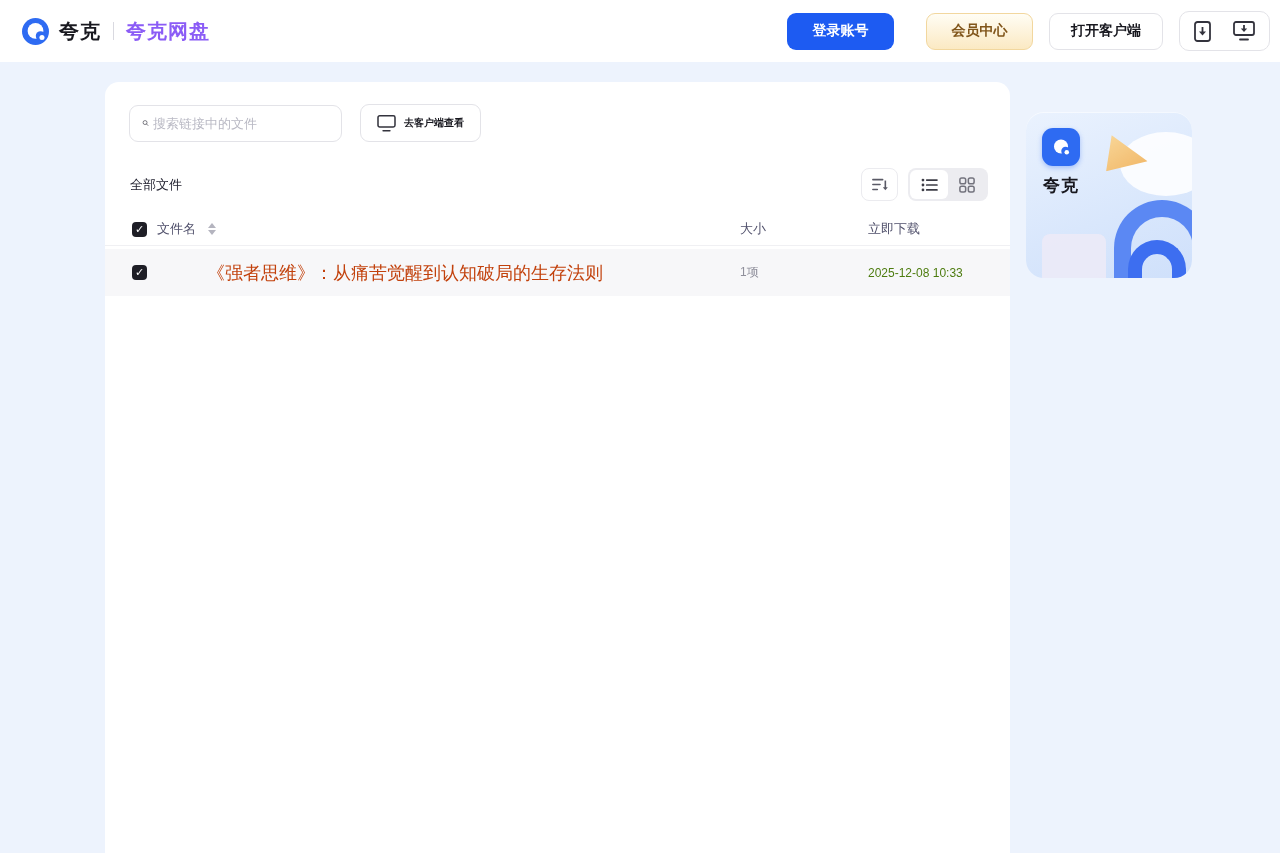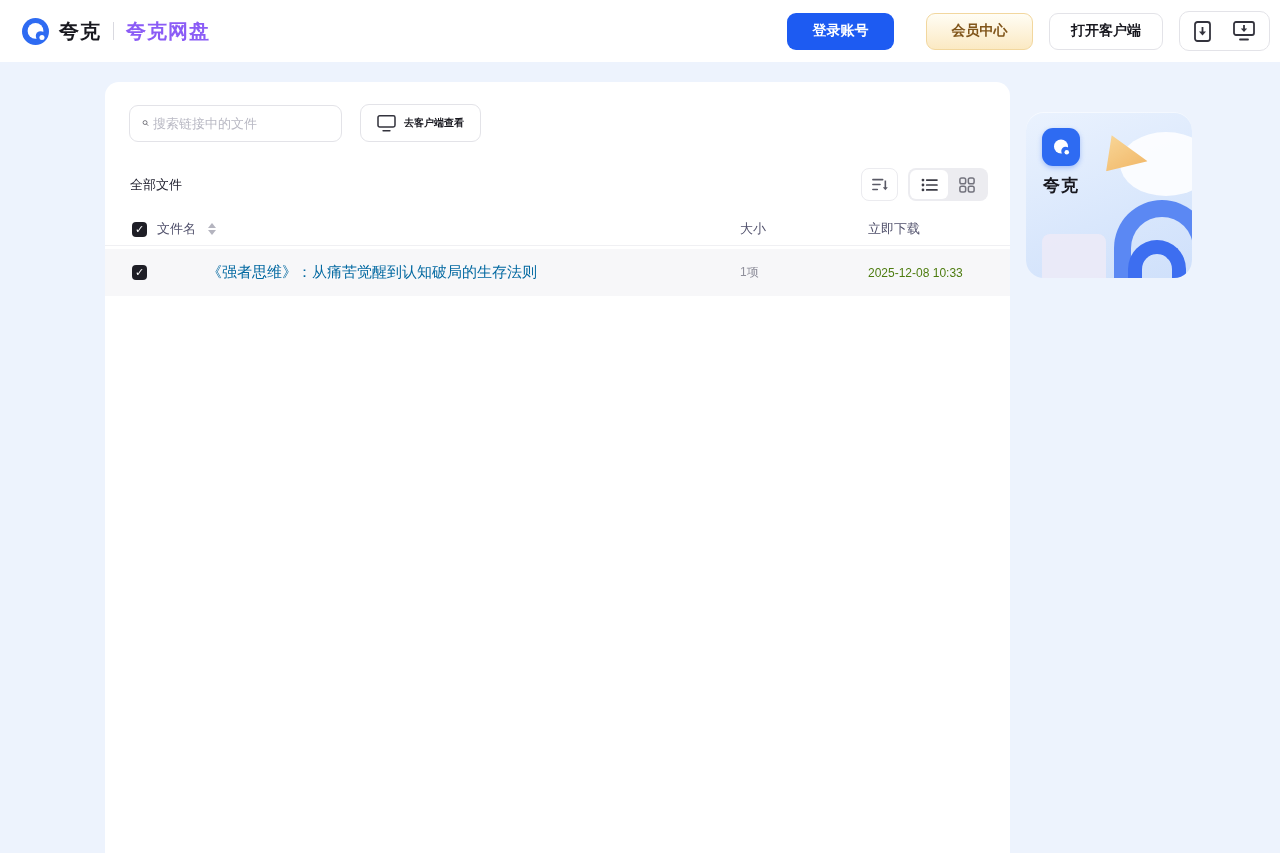--- a/index.html
+++ b/index.html
@@ -128,21 +128,21 @@
   .sort-caret .down {
     width:0; height:0; border-left:4px solid transparent; border-right:4px solid transparent;
     border-top:5px solid #b4b4bf;
   }
 
   .file-row {
     display:flex; align-items:center; height:47px; margin-top:3px;
     padding:0 20px 0 27px; background:#f7f7f9; cursor:pointer;
   }
   .file-row .icon-placeholder { width:60px; height:36px; flex:none; }
-  .file-name { font-size:15px; color:#0369a1; flex:1; display:flex; align-items:center; }
+  .file-name { font-size:18px; color:#c2410c; flex:1; display:flex; align-items:center; }
   .file-size { width:128px; font-size:12px; color:#8f8f9b; }
   .file-modified { width:122px; font-size:12px; color:#4d7c0f; }
 
   
   .promo-card {
     position:absolute; left:1026px; top:112px; width:166px; height:166px;
     border-radius:18px; overflow:hidden;
     background:linear-gradient(160deg,#eaf2fe 0%,#d9e7fc 60%,#cfe0fb 100%);
     box-shadow:0 1px 0 rgba(255,255,255,.6) inset;
   }

